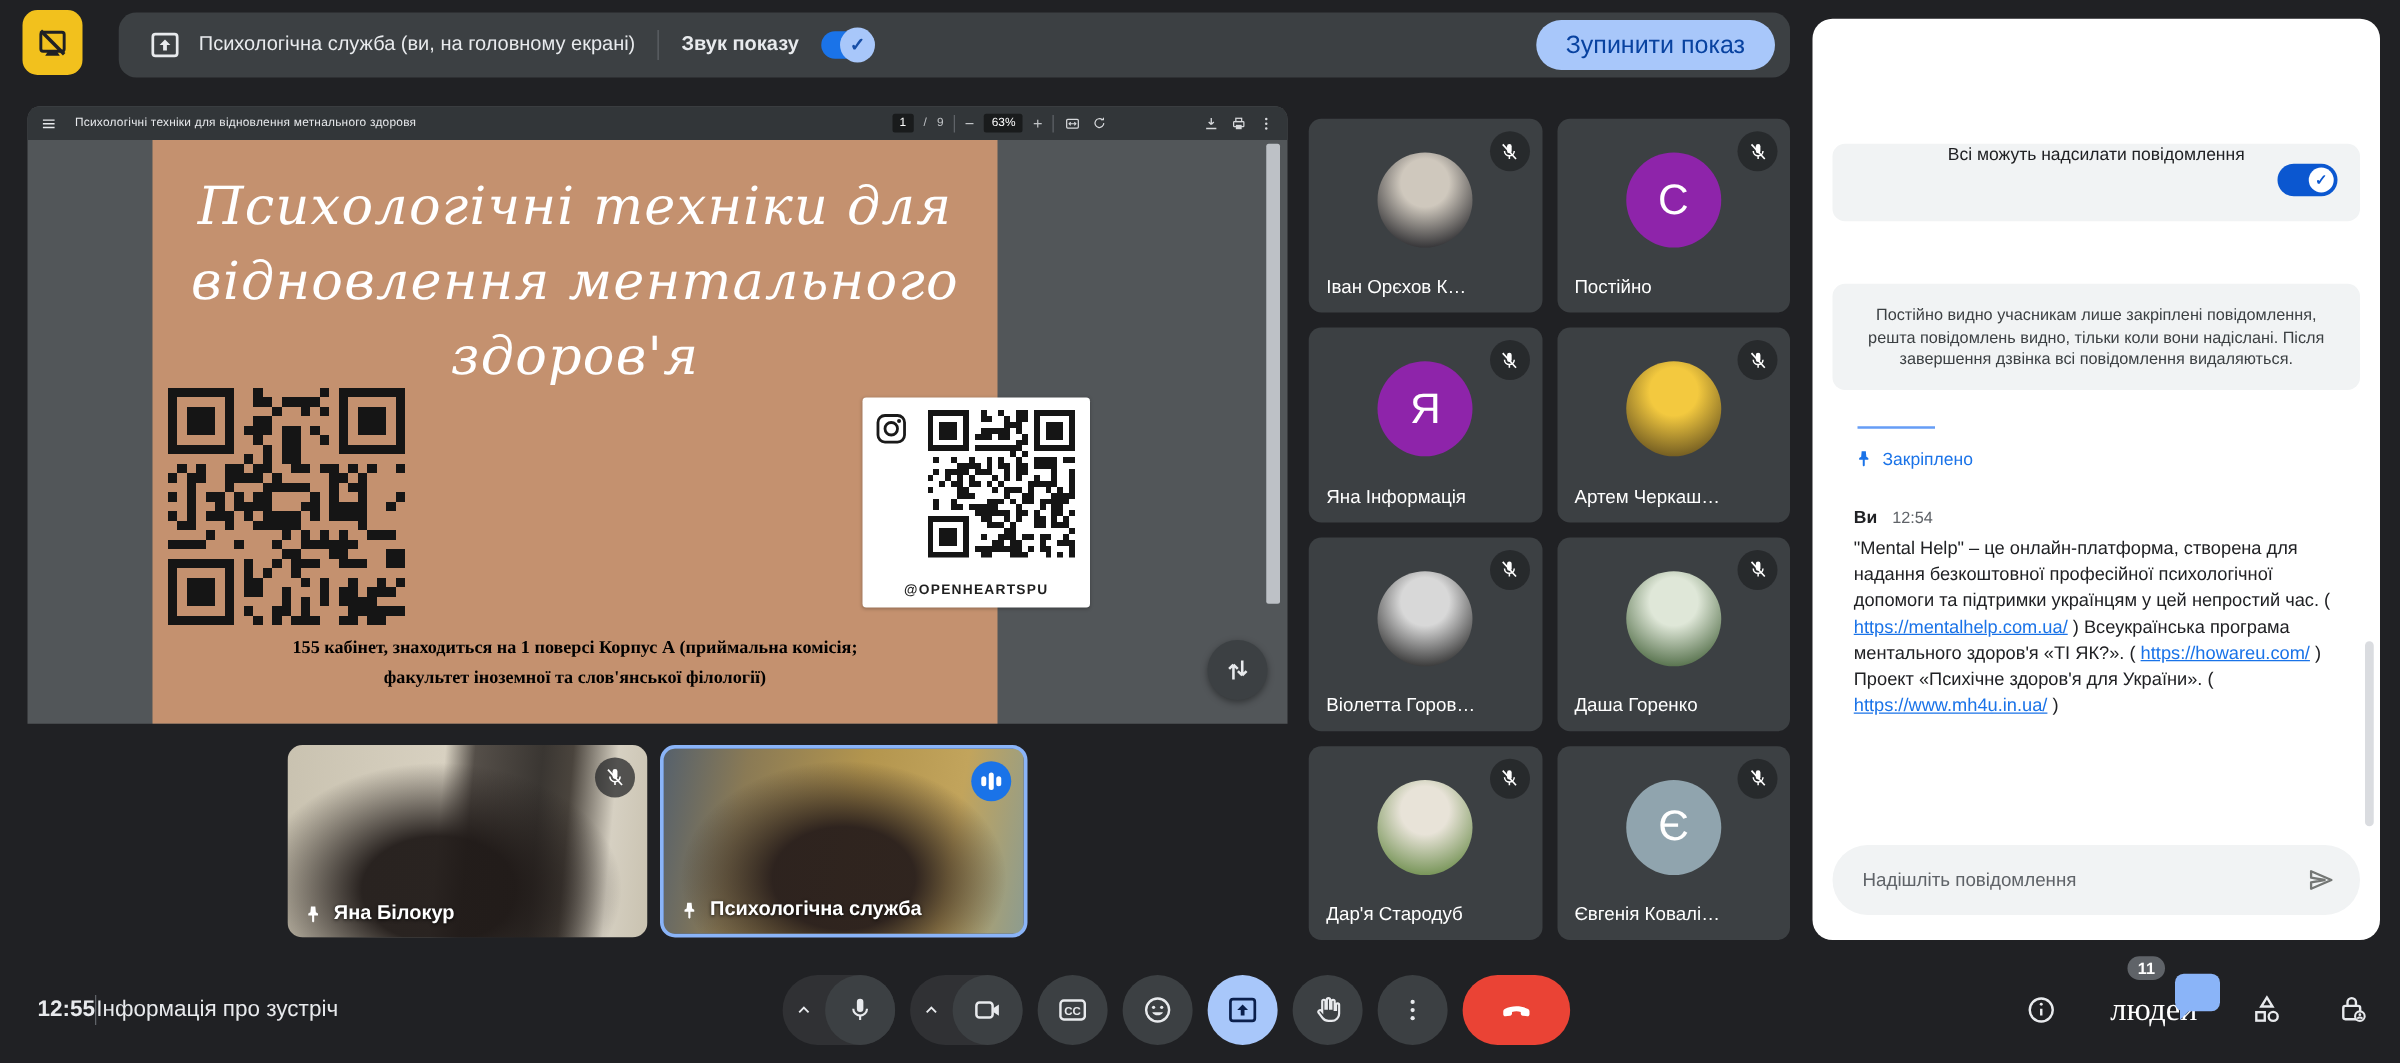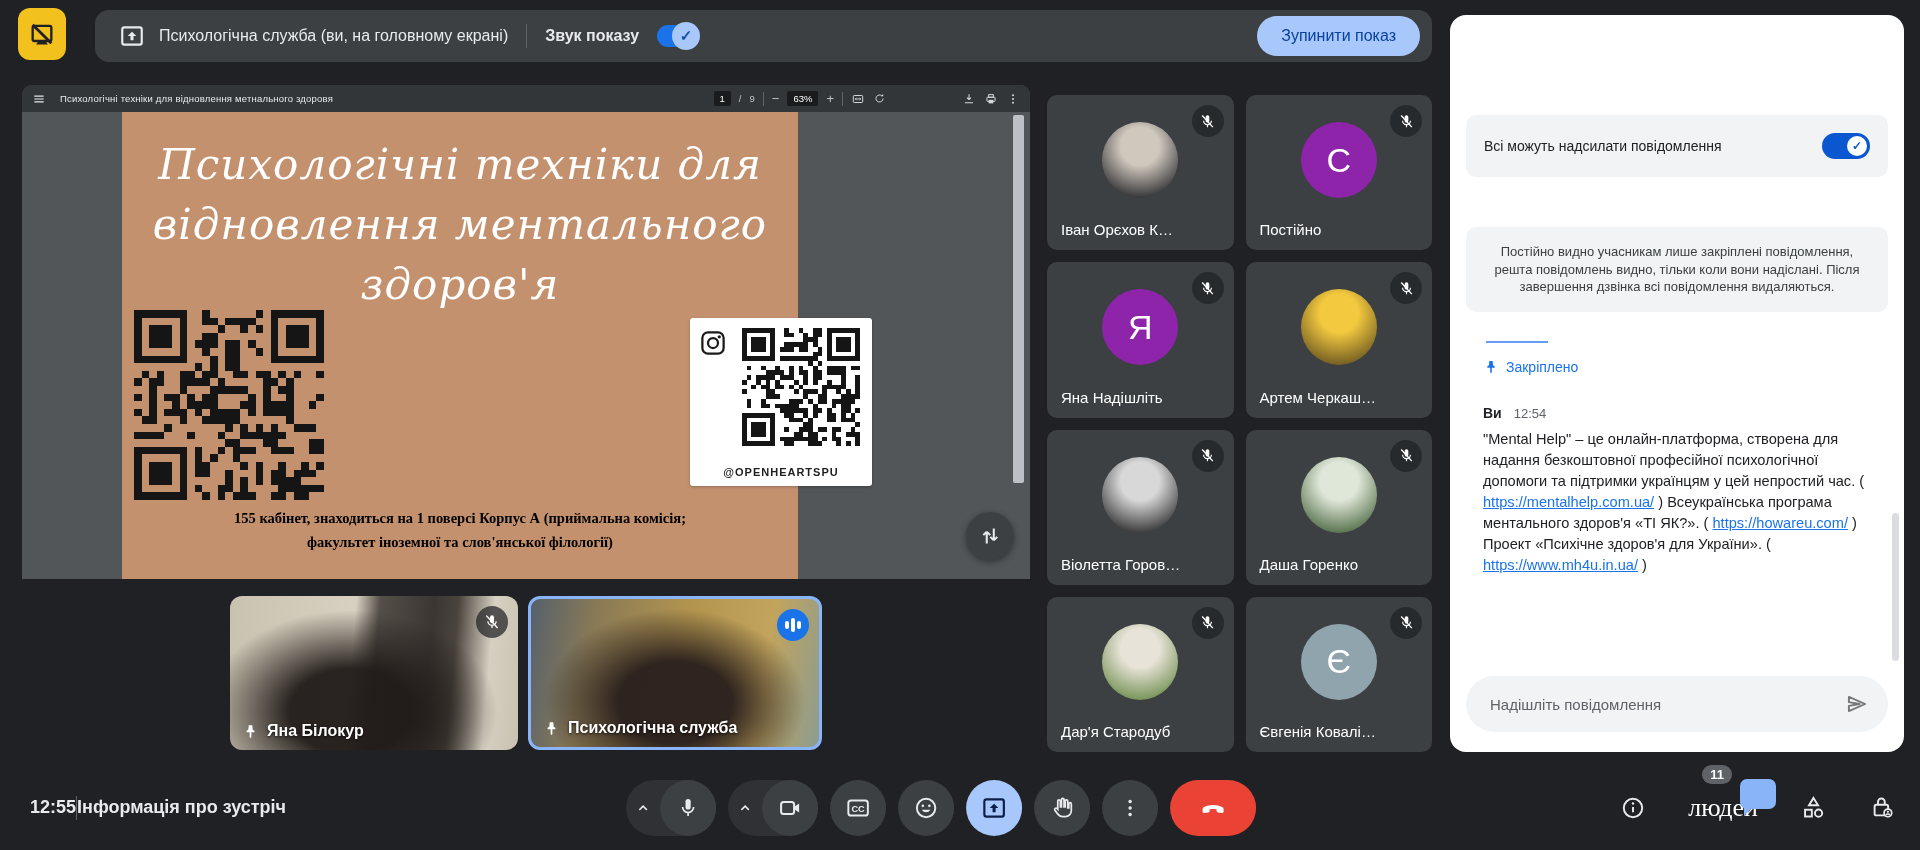--- a/index.html
+++ b/index.html
@@ -9,21 +9,21 @@
 
   
   #app-icon{left:18px;top:8px;width:48px;height:52px;background:#f2c11d;border-radius:12px;display:flex;align-items:center;justify-content:center;}
   #top-bar{left:95px;top:10px;width:1337px;height:52px;background:#3c4043;border-radius:14px;display:flex;align-items:center;padding:0 16px;box-sizing:border-box;color:#e8eaed;}
   #top-bar .share-ic{margin:0 14px 0 8px;}
   #presentation-label{font-size:16px;color:#e8eaed;}
   .vdiv{width:1px;height:24px;background:#5f6368;margin:0 18px;}
   #share-sound-label{font-size:16px;color:#e8eaed;font-weight:bold;}
   .toggle{position:relative;width:40px;height:22px;border-radius:11px;background:#1a73e8;margin-left:18px;}
   .toggle .knob{position:absolute;right:-3px;top:-3px;width:28px;height:28px;border-radius:50%;background:#a8c7fa;display:flex;align-items:center;justify-content:center;color:#174ea6;font-size:15px;font-weight:bold;}
-  #stop-share-btn{position:absolute;right:12px;top:6px;height:40px;padding:0 24px;background:#a8c7fa;color:#0842a0;border:none;border-radius:20px;font-size:16px;font-family:"Liberation Sans",sans-serif;}
+  #stop-share-btn{position:absolute;right:12px;top:6px;height:40px;padding:0 24px;background:#a8c7fa;color:#0842a0;border:none;border-radius:20px;font-size:20px;font-family:"Liberation Sans",sans-serif;}
 
   
   #pdf{left:22px;top:85px;width:1008px;height:494px;background:#525659;border-radius:10px 10px 0 0;overflow:hidden;}
   #pdf-toolbar{position:absolute;left:0;top:0;width:100%;height:27px;background:#323639;display:flex;align-items:center;color:#e8eaed;font-size:10px;padding:0 10px;box-sizing:border-box;gap:8px;}
   #pdf-title{margin-left:6px;font-size:9.5px;letter-spacing:.2px;white-space:nowrap;}
   #pdf-toolbar .grow{flex:1;}
   .tb-box{background:#191b1c;color:#fff;padding:2px 6px;border-radius:2px;font-size:9.5px;}
   .tb-txt{color:#c0c3c6;font-size:9.5px;}
   .tb-div{width:1px;height:14px;background:#5f6368;}
   .tb-ic{color:#d7d9dc;display:flex;align-items:center;}
@@ -57,21 +57,21 @@
   #grid{left:1047px;top:95px;width:385px;height:657px;display:grid;grid-template-columns:1fr 1fr;grid-template-rows:repeat(4,1fr);gap:12px;}
   .ptile{position:relative;background:#3c4043;border-radius:10px;overflow:hidden;}
   .pavatar{position:absolute;left:50%;top:42%;transform:translate(-50%,-50%);width:76px;height:76px;border-radius:50%;display:flex;align-items:center;justify-content:center;font-size:34px;color:#fff;}
   .pname{position:absolute;left:14px;bottom:12px;color:#fff;font-size:15px;font-weight:500;white-space:nowrap;}
 
   
   #chat{left:1450px;top:15px;width:454px;height:737px;background:#fff;border-radius:16px;color:#202124;}
   #chat-header{position:absolute;left:33px;top:30px;right:30px;display:flex;align-items:center;}
   #chat-title{font-size:18px;color:#1f1f1f;}
   #chat-close{margin-left:auto;color:#444746;}
-  .chat-card{position:absolute;left:16px;right:16px;background:#f1f3f4;border-radius:10px;}
+  .chat-card{position:absolute;left:16px;right:16px;background:#f1f3f4;border-radius:10px;flex-direction:column;}
   #toggle-card{top:100px;height:62px;display:flex;align-items:center;padding:0 18px;box-sizing:border-box;}
   #toggle-card span{font-size:14px;color:#202124;}
   #chat-toggle{margin-left:auto;position:relative;width:48px;height:26px;border-radius:13px;background:#0b57d0;}
   #chat-toggle .knob{position:absolute;right:3px;top:3px;width:20px;height:20px;border-radius:50%;background:#fff;display:flex;align-items:center;justify-content:center;color:#0b57d0;font-size:12px;font-weight:bold;}
   #info-card{top:212px;padding:16px 20px;box-sizing:border-box;}
   #chat-info-text{font-size:13px;line-height:17.5px;color:#3c4043;text-align:center;}
   #pin-divider{position:absolute;left:36px;top:326px;width:62px;height:2px;background:#669df6;}
   #pinned-row{position:absolute;left:33px;top:344px;display:flex;align-items:center;gap:7px;color:#1a73e8;font-size:14px;}
   #msg-head{position:absolute;left:33px;top:390px;display:flex;align-items:baseline;gap:12px;}
   #msg-sender{font-size:14px;font-weight:bold;color:#202124;}
@@ -82,21 +82,21 @@
   #chat-input{position:absolute;left:16px;right:16px;bottom:20px;height:56px;background:#f1f3f4;border-radius:28px;display:flex;align-items:center;padding:0 18px 0 22px;box-sizing:border-box;}
   #chat-input input{flex:1;border:none;background:transparent;outline:none;font-size:15px;color:#202124;font-family:"Liberation Sans",sans-serif;}
   #chat-input input::placeholder{color:#5f6368;}
   #send-btn{color:#747775;}
 
   
   #bottom-bar{left:0;top:765px;width:1920px;height:85px;display:flex;align-items:center;color:#e8eaed;}
   #bb-left{position:absolute;left:30px;display:flex;align-items:center;}
   #bb-time{font-size:18px;font-weight:bold;}
   #bb-left .vdiv{margin:0;}
-  #bb-info-label{font-size:18px;font-weight:bold;}
+  #bb-info-label{font-size:18px;font-weight:normal;}
   #bb-center{position:absolute;left:50%;transform:translateX(-53%);display:flex;align-items:center;gap:12px;}
   .split{display:flex;align-items:center;background:#303134;border-radius:28px;}
   .split .chev{width:34px;display:flex;justify-content:center;color:#e8eaed;}
   .cbtn{width:56px;height:56px;border-radius:50%;background:#3c4043;display:flex;align-items:center;justify-content:center;color:#e8eaed;}
   .cbtn.active{background:#a8c7fa;color:#0b1f4b;}
   .cbtn.end{width:86px;border-radius:28px;background:#ea4335;color:#fff;}
   #bb-right{position:absolute;right:24px;display:flex;align-items:center;gap:42px;}
   #people-btn{position:relative;display:flex;align-items:center;}
   #people-label{font-family:"Liberation Serif",serif;font-size:26px;color:#fff;}
   #people-badge{position:absolute;left:14px;top:-28px;background:#5f6368;color:#fff;font-size:13px;font-weight:bold;border-radius:10px;padding:2px 8px;}
@@ -773,21 +773,21 @@
       <div class="pname">Постійно</div>
     </div>
 
     <div class="ptile">
       <div class="chip">
           <svg class="ic" width="17" height="17" viewBox="0 0 24 24">
             <use href="#i-micoff"></use>
           </svg>
         </div>
       <div class="pavatar" style="background: rgb(142, 36, 170);">Я</div>
-      <div class="pname">Яна Надішліть</div>
+      <div class="pname">Яна Інформація</div>
     </div>
 
     <div class="ptile">
       <div class="chip">
           <svg class="ic" width="17" height="17" viewBox="0 0 24 24">
             <use href="#i-micoff"></use>
           </svg>
         </div>
       <div class="pavatar" style="background: radial-gradient(circle at 50% 32%, rgb(243, 201, 63) 0px, rgb(243, 201, 63) 30%, rgb(107, 86, 32) 85%);"></div>
       <div class="pname">Артем Черкаш…</div>

